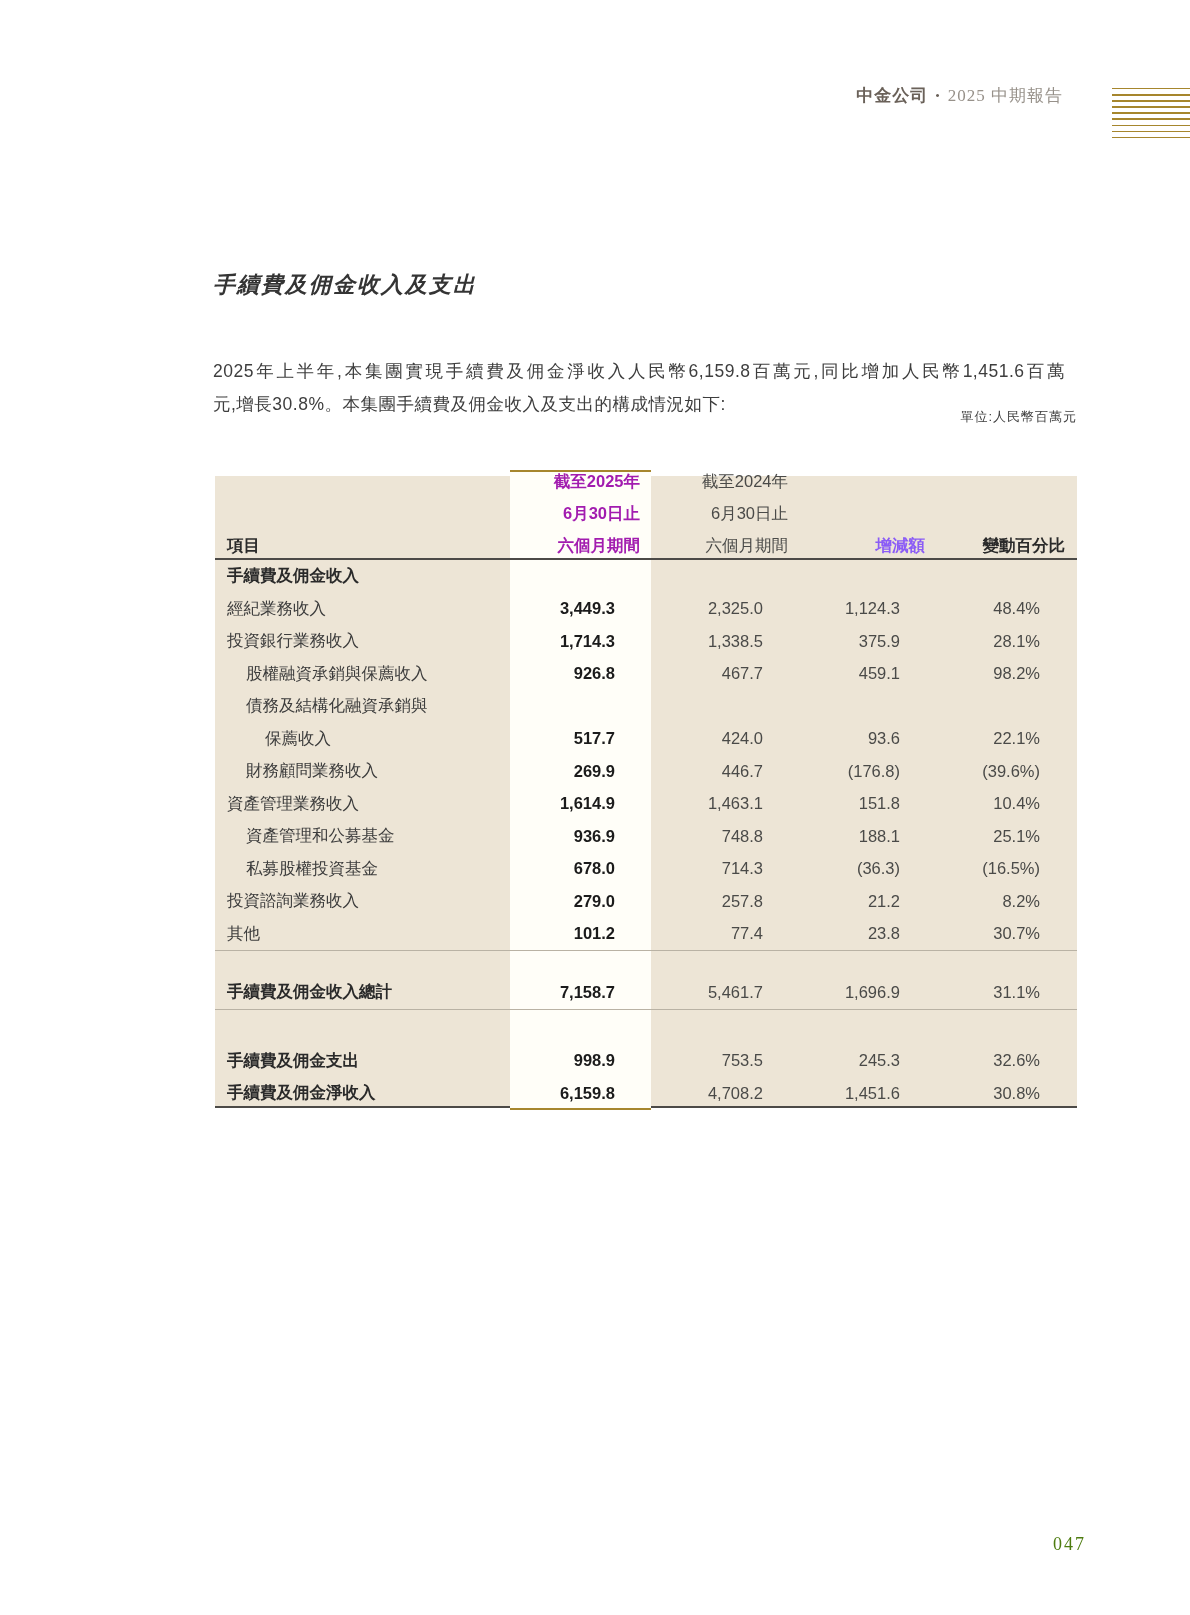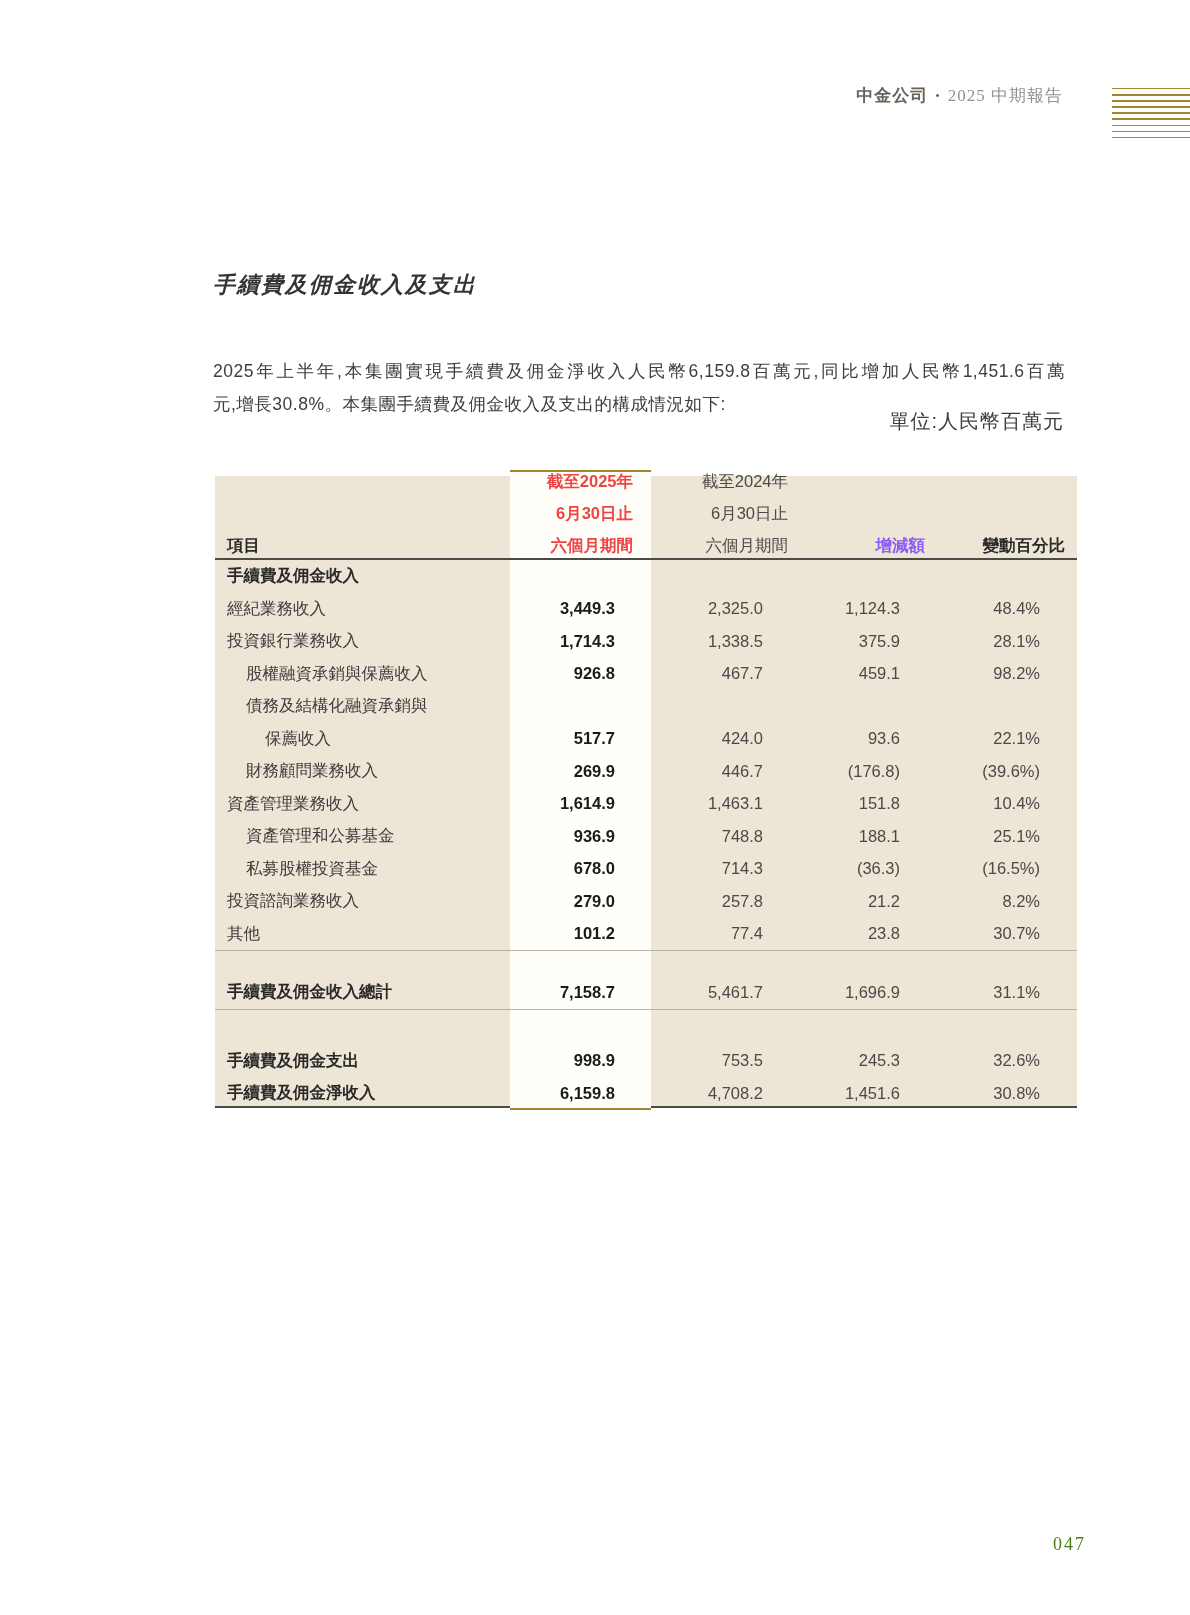--- a/index.html
+++ b/index.html
@@ -27,35 +27,35 @@
     font-family:"Liberation Serif","DejaVu Serif",serif;
     font-style:italic;font-weight:bold;font-size:22px;color:#343434;
     letter-spacing:2px;
   }
   .paragraph{
     position:absolute;left:213px;top:312px;width:852px;
     font-size:17.5px;line-height:33px;color:#3e3e3e;letter-spacing:0.5px;margin-top:43px;
   }
   .paragraph .l1{text-align:justify;text-align-last:justify;}
   .unit-label{
-    position:absolute;right:126px;top:408px;
-    font-size:20px;color:#3e3e3e;letter-spacing:1px;
+    position:absolute;right:113px;top:408px;
+    font-size:13px;color:#3e3e3e;letter-spacing:1px;
   }
   
   .table-wrap{position:absolute;left:215px;top:470px;width:862px;height:640px;}
   .beige-bg{position:absolute;left:0;top:6px;width:862px;height:632px;background:#EDE5D6;
     border-bottom:2px solid #4C4A47;box-sizing:border-box;z-index:0;}
   .hl-col{position:absolute;left:295px;top:0;width:141px;height:640px;background:#FFFEF8;
     border-top:2px solid #A6862D;border-bottom:2px solid #A6862D;box-sizing:border-box;z-index:1;}
   .tcontent{position:absolute;left:0;top:6px;width:862px;z-index:2;}
   .thead{height:82px;display:flex;border-bottom:2px solid #4C4A47;box-sizing:content-box;}
   .hcol{display:flex;flex-direction:column;justify-content:flex-end;box-sizing:border-box;
     line-height:32px;margin-bottom:-3px;font-size:16.5px;}
   .hc-item{width:295px;padding-left:12px;font-weight:bold;color:#2a2a2a;}
-  .hc-2025{width:141px;text-align:right;padding-right:18px;font-weight:bold;color:#ef4444;}
+  .hc-2025{width:141px;text-align:right;padding-right:11px;font-weight:bold;color:#a21caf;}
   .hc-2024{width:148px;text-align:right;padding-right:11px;color:#4a4a48;}
   .hc-chg{width:137px;text-align:right;padding-right:11px;font-weight:bold;color:#8b5cf6;}
   .hc-pct{width:141px;text-align:right;padding-right:12px;font-weight:bold;color:#2a2a2a;}
   .trow{height:32.5px;display:flex;align-items:center;font-size:16.5px;}
   .c-label{width:296px;box-sizing:border-box;color:#3c3c3c;}
   .c-label.b{font-weight:bold;color:#2a2a2a;}
   .ind0{padding-left:12px;} .ind1{padding-left:31px;} .ind2{padding-left:50px;}
   .c-num{box-sizing:border-box;text-align:right;}
   .c-2025{width:115px;padding-right:11px;font-weight:bold;color:#1b1b1b;}
   .c-2024{width:148px;padding-right:11px;color:#4a4a48;}

